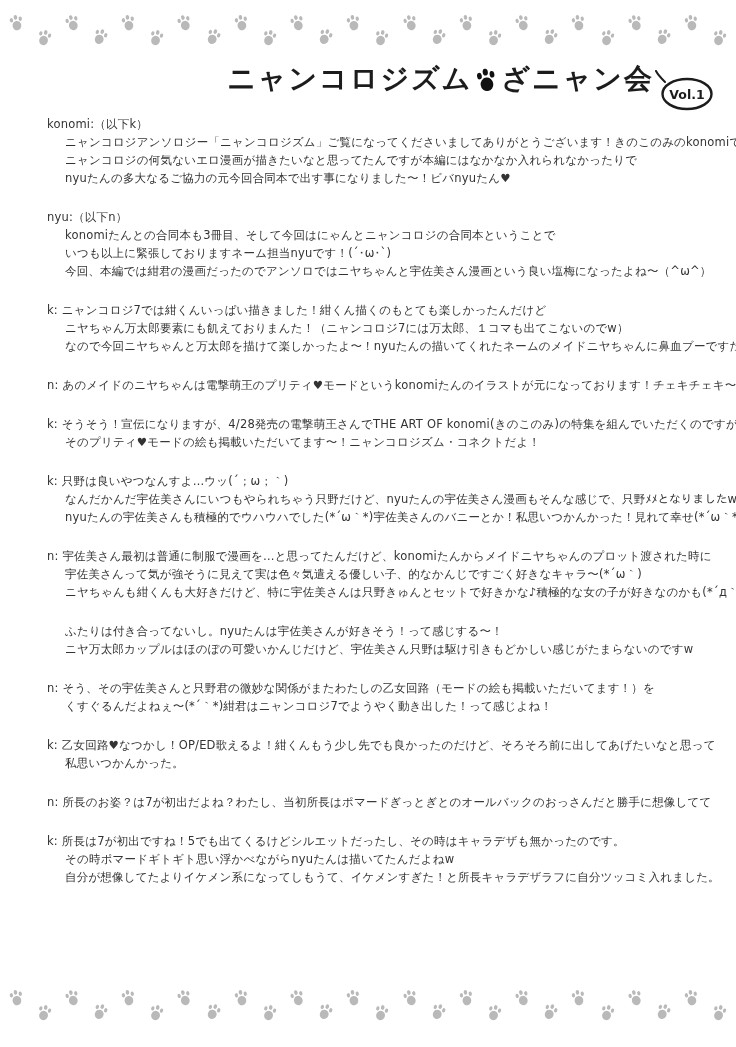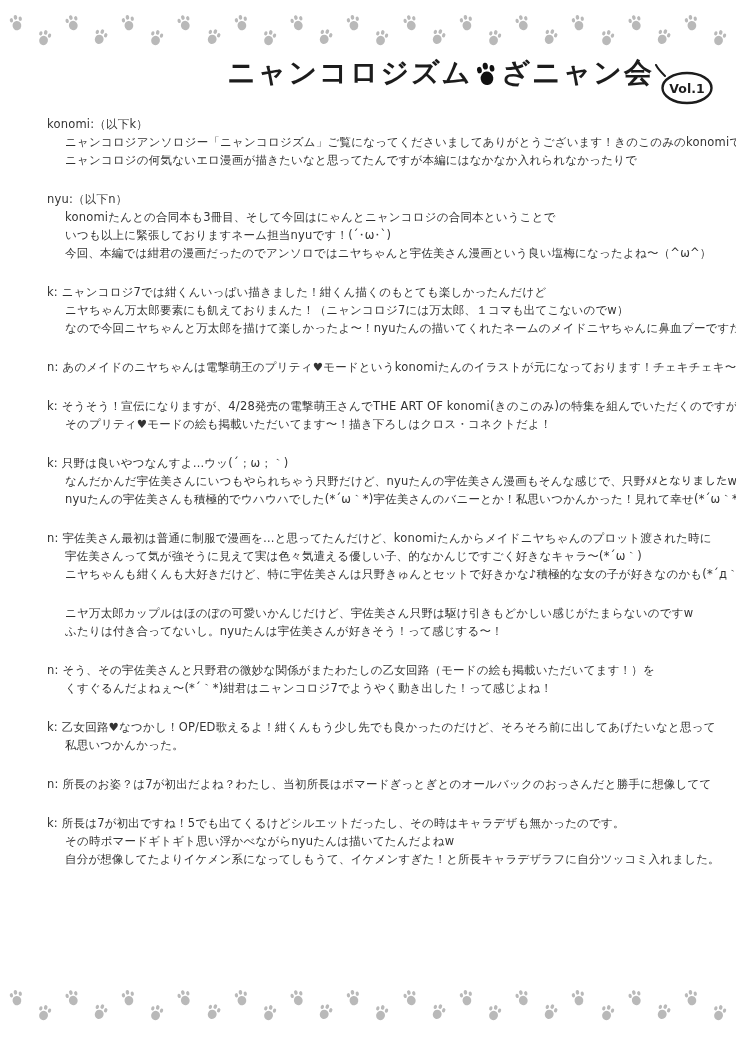--- a/index.html
+++ b/index.html
@@ -22,21 +22,21 @@
   .paw-border.bottom { top:988px; }
   .paw { display:inline-block; width:15px; height:19px; }
   .paw svg { width:15px; height:19px; fill:#b9b9b9; display:block; }
   .paw-high { transform:rotate(-17deg); }
   .paw-low  { transform:translateY(15px) rotate(15deg); }
   .paw:nth-child(4n) { transform:translateY(14px) rotate(22deg); }
   .paw:nth-child(4n+1) { transform:rotate(-10deg); }
 
   
   .title-row {
-    position:absolute; top:50px; right:22px;
+    position:absolute; top:56px; right:22px;
     white-space:nowrap;
     color:#1c1c1c;
   }
   .title-text {
     font-size:28px; font-weight:bold; letter-spacing:2px;
     vertical-align:middle;
   }
   .title-paw { display:inline-block; width:23px; height:25px; vertical-align:middle;
     margin:0 3px; transform:rotate(-8deg); }
   .title-paw svg { width:23px; height:25px; fill:#111; display:block; }
@@ -284,20 +284,21 @@
         <text x="33" y="29" text-anchor="middle" font-size="12.5" font-weight="bold">Vol.1</text>
       </svg></span>
   </div>
 
   <div class="dialogue">
 
     <div class="block">
       <div class="ln">konomi:（以下k）</div>
       <div class="ln cont">ニャンコロジアンソロジー「ニャンコロジズム」ご覧になってくださいましてありがとうございます！きのこのみのkonomiです。</div>
       <div class="ln cont">ニャンコロジの何気ないエロ漫画が描きたいなと思ってたんですが本編にはなかなか入れられなかったりで</div>
+      <div class="ln cont">nyuたんの多大なるご協力の元今回合同本で出す事になりました〜！ビバnyuたん♥</div>
     </div>
 
     <div class="block">
       <div class="ln">nyu:（以下n）</div>
       <div class="ln cont">konomiたんとの合同本も3冊目、そして今回はにゃんとニャンコロジの合同本ということで</div>
       <div class="ln cont">いつも以上に緊張しておりますネーム担当nyuです！(´･ω･`)ゝ</div>
       <div class="ln cont">今回、本編では紺君の漫画だったのでアンソロではニヤちゃんと宇佐美さん漫画という良い塩梅になったよね〜（^ω^）</div>
     </div>
 
     <div class="block">
@@ -305,39 +306,39 @@
       <div class="ln cont">ニヤちゃん万太郎要素にも飢えておりまんた！（ニャンコロジ7には万太郎、１コマも出てこないのでw）</div>
       <div class="ln cont">なので今回ニヤちゃんと万太郎を描けて楽しかったよ〜！nyuたんの描いてくれたネームのメイドニヤちゃんに鼻血ブーですた^q^</div>
     </div>
 
     <div class="block">
       <div class="ln">n: あのメイドのニヤちゃんは電撃萌王のプリティ♥モードというkonomiたんのイラストが元になっております！チェキチェキ〜！</div>
     </div>
 
     <div class="block">
       <div class="ln">k: そうそう！宣伝になりますが、4/28発売の電撃萌王さんでTHE ART OF konomi(きのこのみ)の特集を組んでいただくのですが</div>
-      <div class="ln cont">そのプリティ♥モードの絵も掲載いただいてます〜！描き下ろしはクロス・コネクトだよ！</div>
+      <div class="ln cont">そのプリティ♥モードの絵も掲載いただいてます〜！ニャンコロジズム・コネクトだよ！</div>
     </div>
 
 
     <div class="block">
       <div class="ln">k: 只野は良いやつなんすよ…ウッ(´；ω；｀)</div>
       <div class="ln cont">なんだかんだ宇佐美さんにいつもやられちゃう只野だけど、nyuたんの宇佐美さん漫画もそんな感じで、只野ﾒﾒとなりましたw</div>
       <div class="ln cont">nyuたんの宇佐美さんも積極的でウハウハでした(*´ω｀*)宇佐美さんのバニーとか！私思いつかんかった！見れて幸せ(*´ω｀*)</div>
     </div>
 
     <div class="block">
       <div class="ln">n: 宇佐美さん最初は普通に制服で漫画を…と思ってたんだけど、konomiたんからメイドニヤちゃんのプロット渡された時に</div>
       <div class="ln cont">宇佐美さんって気が強そうに見えて実は色々気遣える優しい子、的なかんじですごく好きなキャラ〜(*´ω｀)</div>
       <div class="ln cont">ニヤちゃんも紺くんも大好きだけど、特に宇佐美さんは只野きゅんとセットで好きかな♪積極的な女の子が好きなのかも(*´д｀*)</div>
     </div>
 
     <div class="block">
+      <div class="ln cont">ふたりは付き合ってないし。nyuたんは宇佐美さんが好きそう！って感じする〜！</div>
       <div class="ln cont">ニヤ万太郎カップルはほのぼの可愛いかんじだけど、宇佐美さん只野は駆け引きもどかしい感じがたまらないのですw</div>
-      <div class="ln cont">ふたりは付き合ってないし。nyuたんは宇佐美さんが好きそう！って感じする〜！</div>
     </div>
 
     <div class="block">
       <div class="ln">n: そう、その宇佐美さんと只野君の微妙な関係がまたわたしの乙女回路（モードの絵も掲載いただいてます！）を</div>
       <div class="ln cont">くすぐるんだよねぇ〜(*´｀*)紺君はニャンコロジ7でようやく動き出した！って感じよね！</div>
     </div>
 
     <div class="block">
       <div class="ln">k: 乙女回路♥なつかし！OP/ED歌えるよ！紺くんもう少し先でも良かったのだけど、そろそろ前に出してあげたいなと思って</div>
       <div class="ln cont">私思いつかんかった。</div>

